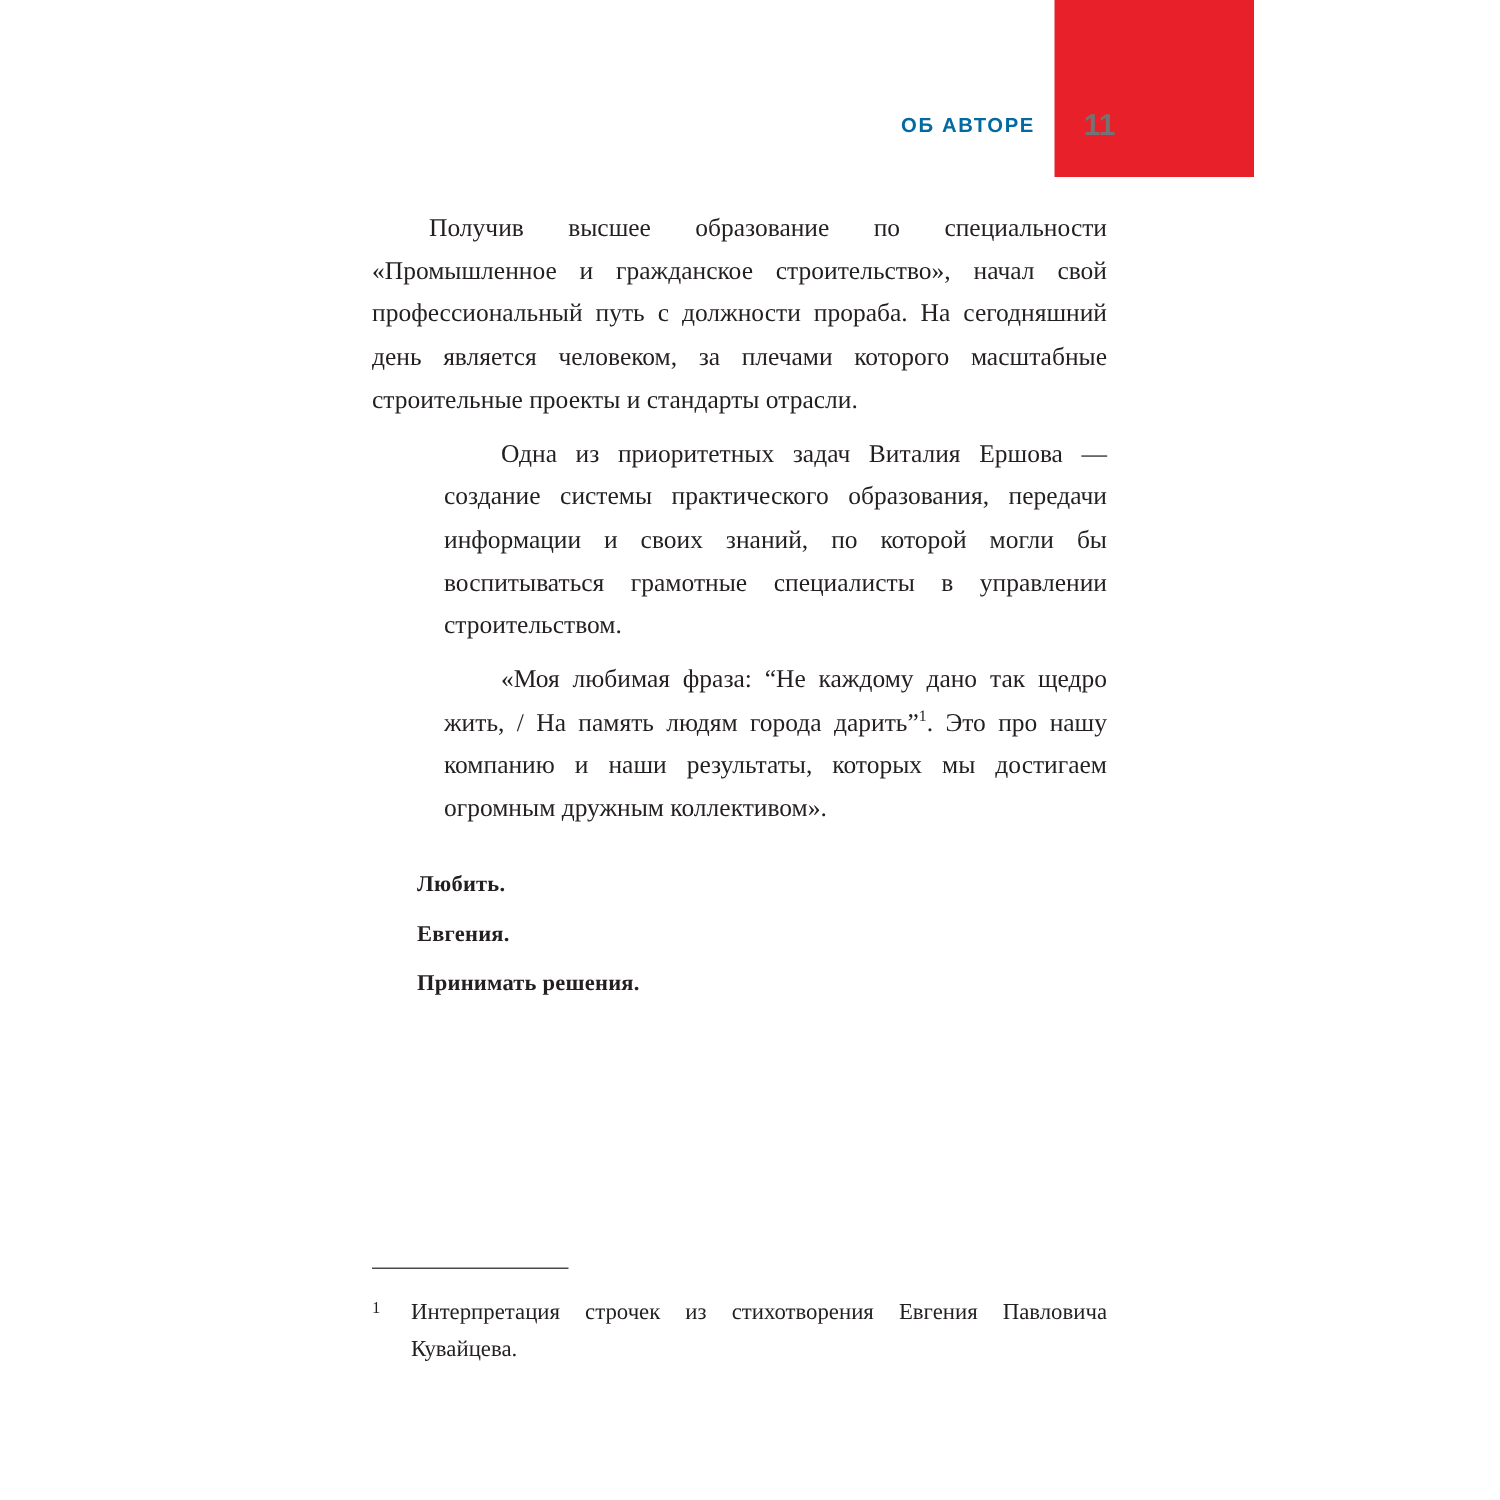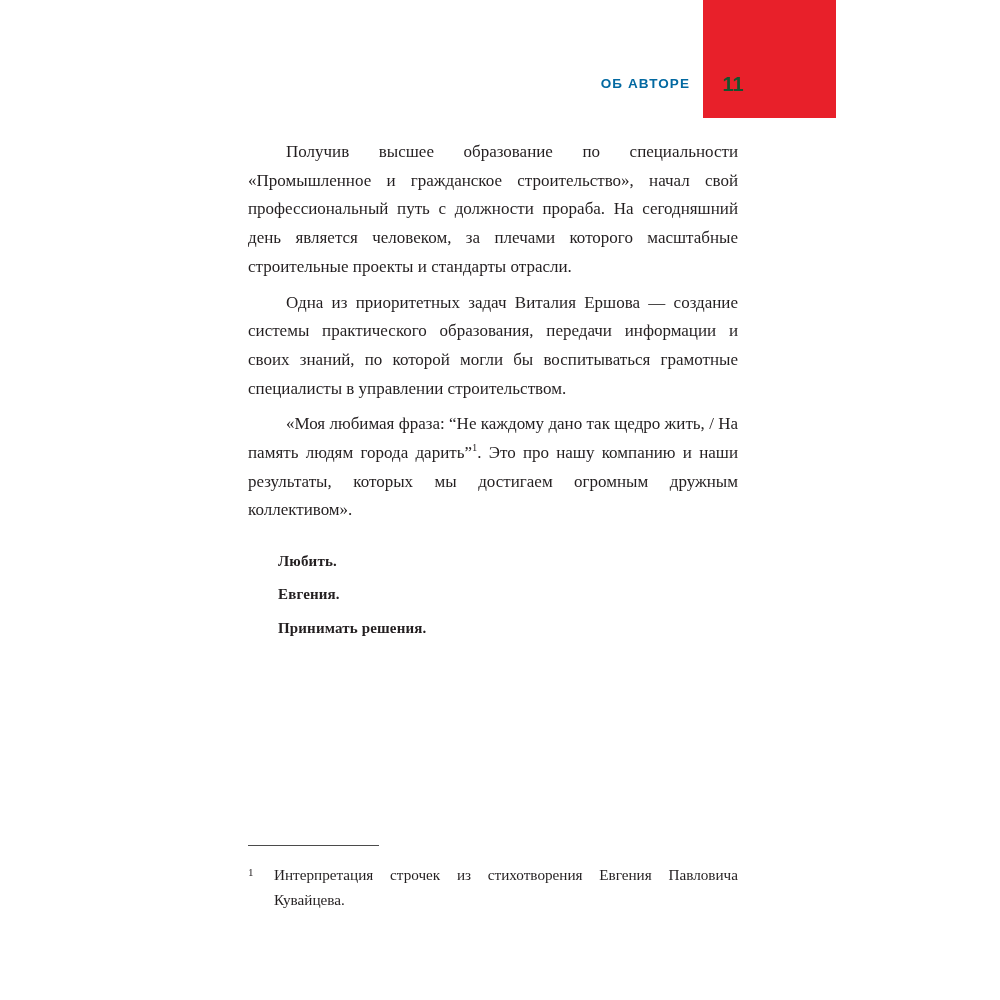--- a/index.html
+++ b/index.html
@@ -46,41 +46,42 @@
   }
   .folio {
     position: absolute;
     top: 73px;
     left: 703px;
     width: 60px;
     text-align: center;
     font-family: "Liberation Sans", sans-serif;
     font-weight: bold;
     font-size: 20px;
-    color: #14532d;
+    color: #737373;
   }
 
   
   .text-column {
     position: absolute;
     top: 138px;
     left: 248px;
     width: 490px;
   }
   p.body-par {
     margin: 0 0 0 0;
     font-size: 17px;
     line-height: 28.7px;
     text-align: justify;
     text-indent: 38px;
     hyphens: auto;
     -webkit-hyphens: auto;
   }
   p.body-par + p.body-par {
     margin-top: 7px;
+    margin-left: 48px;
   }
   .lead-list {
     margin-top: 22px;
   }
   p.lead-item {
     margin: 0 0 0 0;
     font-size: 15px;
     line-height: 28.7px;
     font-weight: bold;
     text-indent: 30px;

